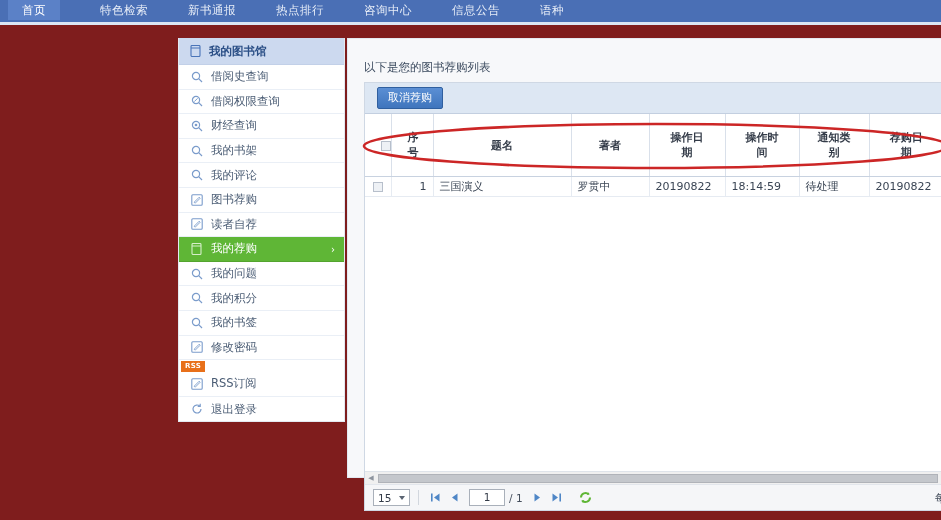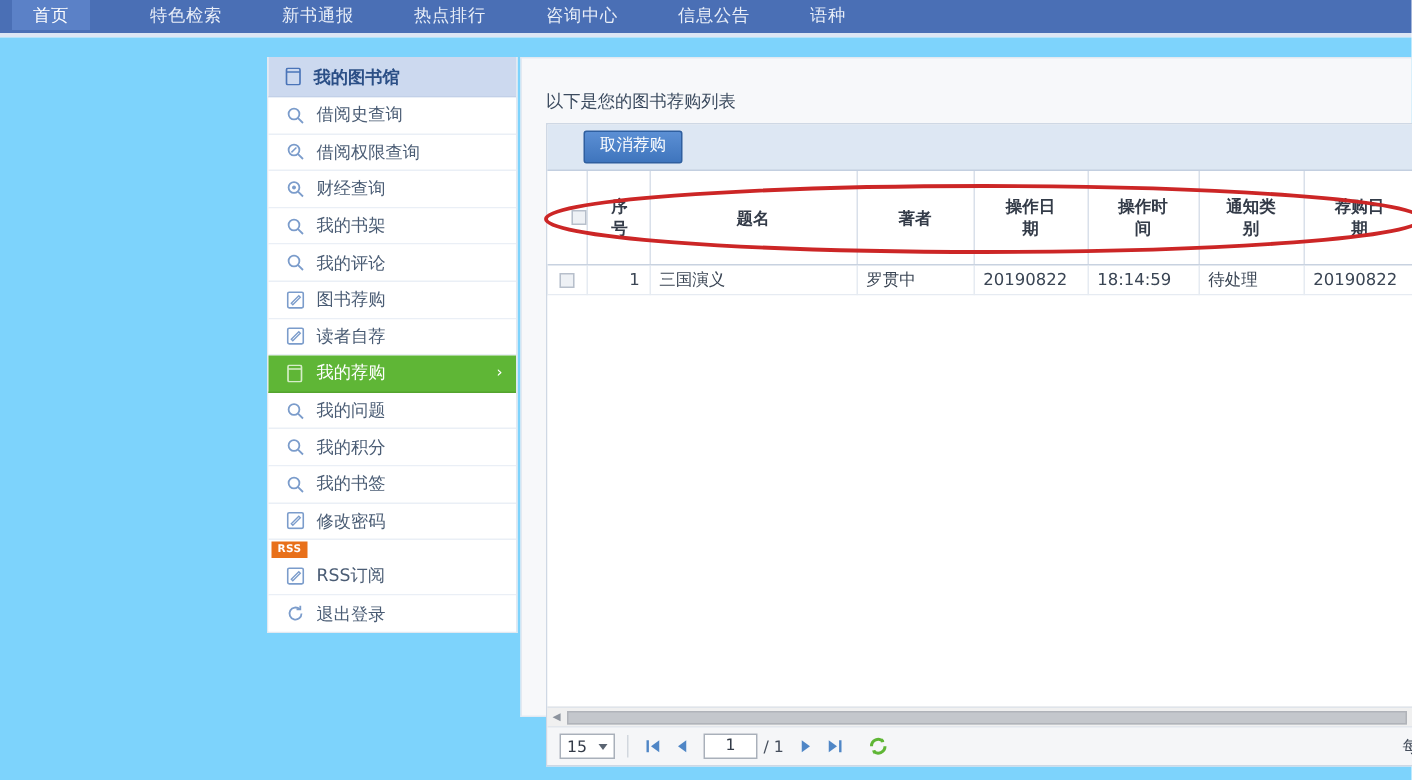--- a/index.html
+++ b/index.html
@@ -34,21 +34,21 @@
   #topnav-underline {
     position: absolute; left: 0; top: 22px;
     width: 941px; height: 3px;
     background: #dce6f4;
   }
 
   
   #page {
     position: absolute; left: 0; top: 25px;
     width: 941px; height: 495px;
-    background: #7dd3fc;
+    background: #7f1d1d;
   }
 
   
   #sidebar {
     position: absolute; left: 178px; top: 13px;
     width: 167px;
     background: #ffffff;
     border: 1px solid #e3e9f1;
     border-top: none;
   }
@@ -129,21 +129,21 @@
     width: 578px;
     background: #ffffff;
     border: 1px solid #cfd8e4;
     border-right: none;
   }
   #grid-toolbar {
     height: 31px;
     background: #dde7f3;
     border-bottom: 1px solid #c3cfe0;
     display: flex; align-items: center;
-    padding-left: 24px;
+    padding-left: 12px;
   }
   #cancel-btn {
     background: linear-gradient(#5b8fd4, #3f75bd);
     border: 1px solid #2f5f9f;
     border-radius: 2px;
     color: #ffffff;
     font-size: 11px;
     padding: 3px 10px 4px 10px;
     cursor: pointer;
     line-height: 1.1;

